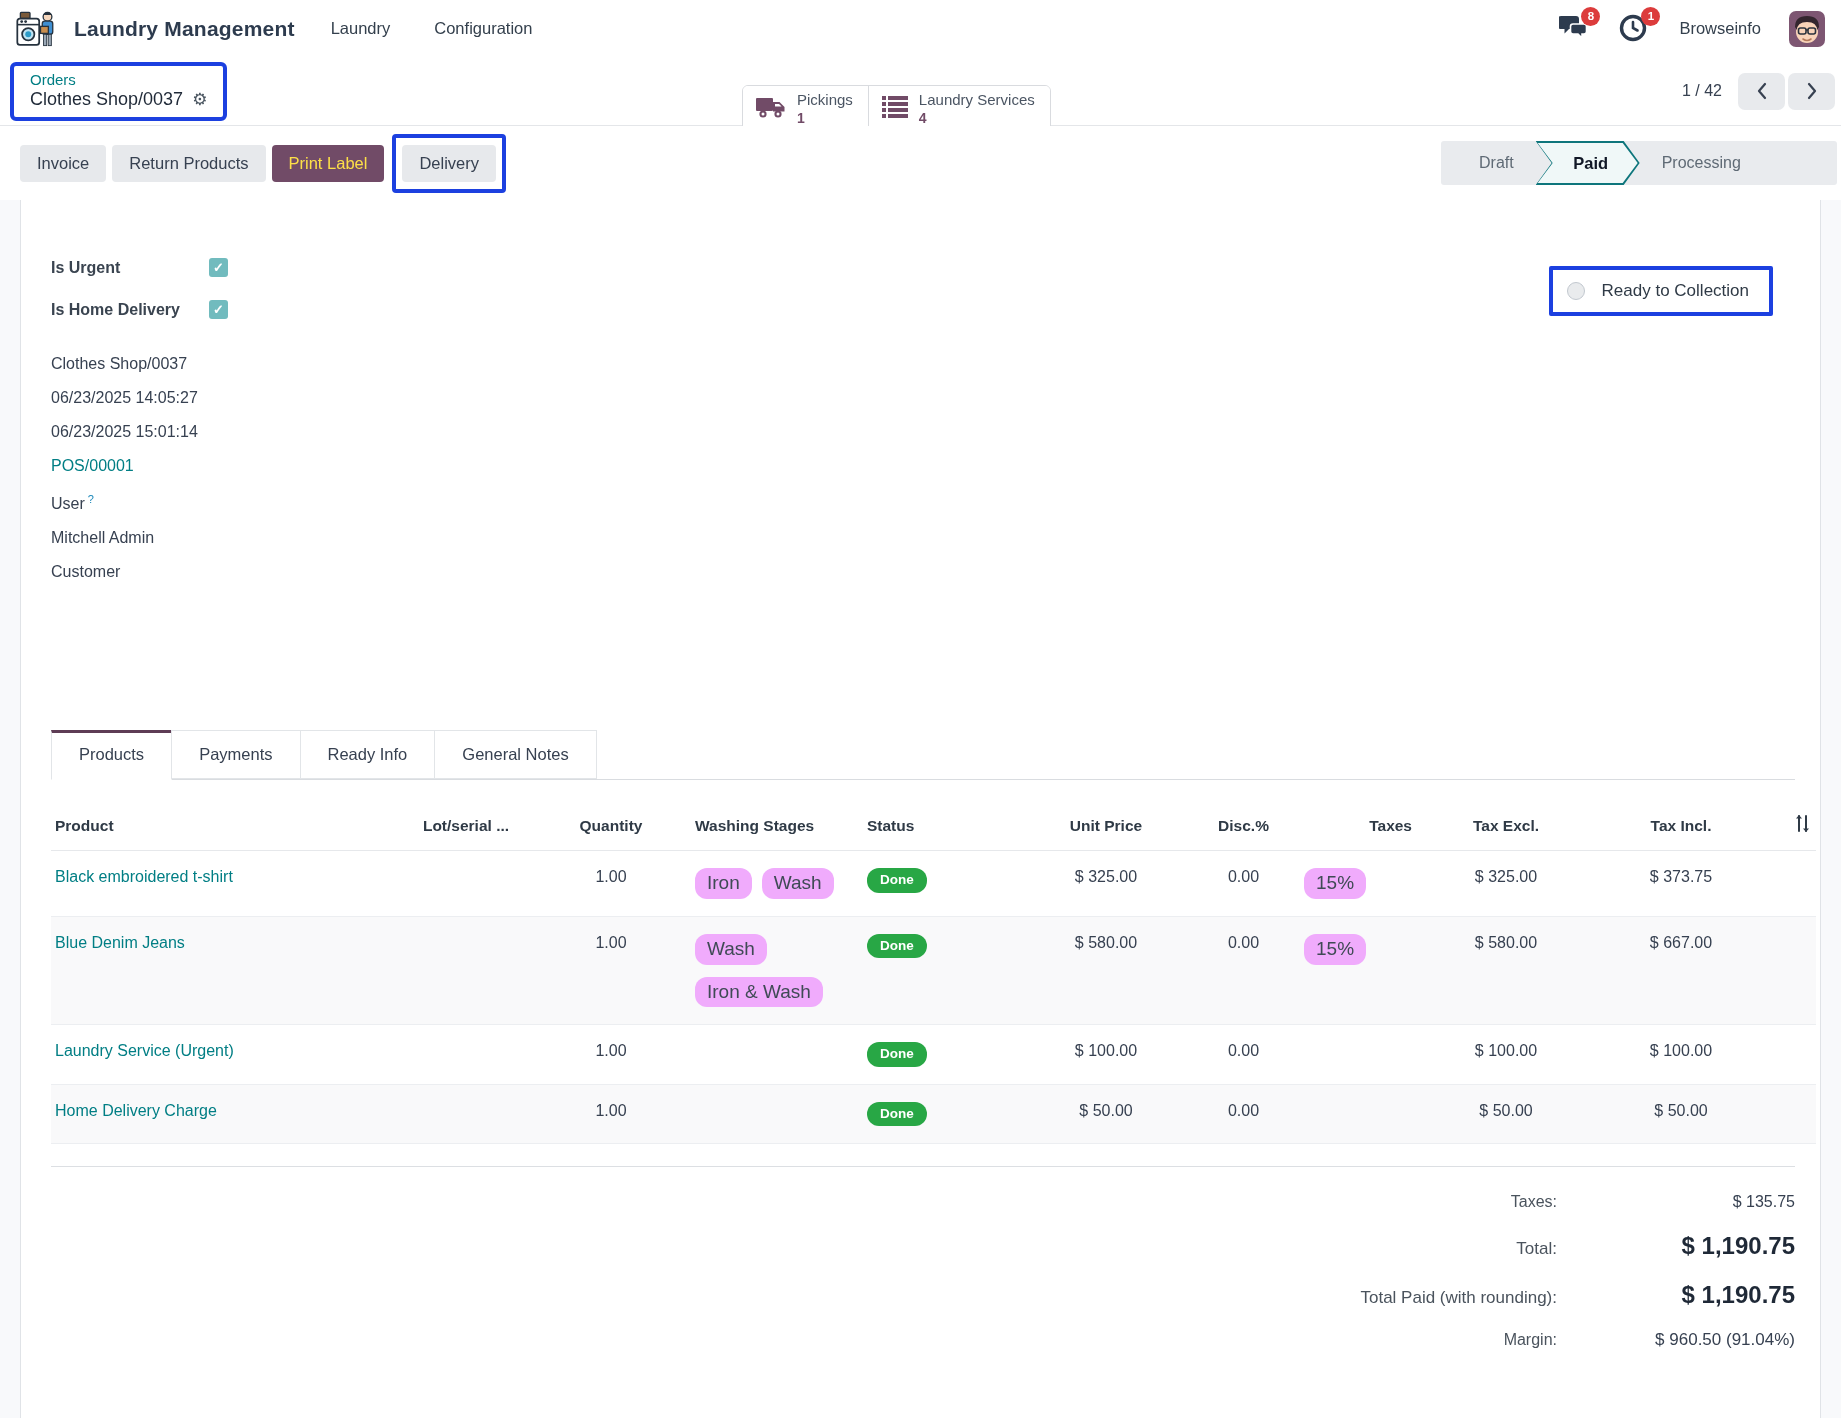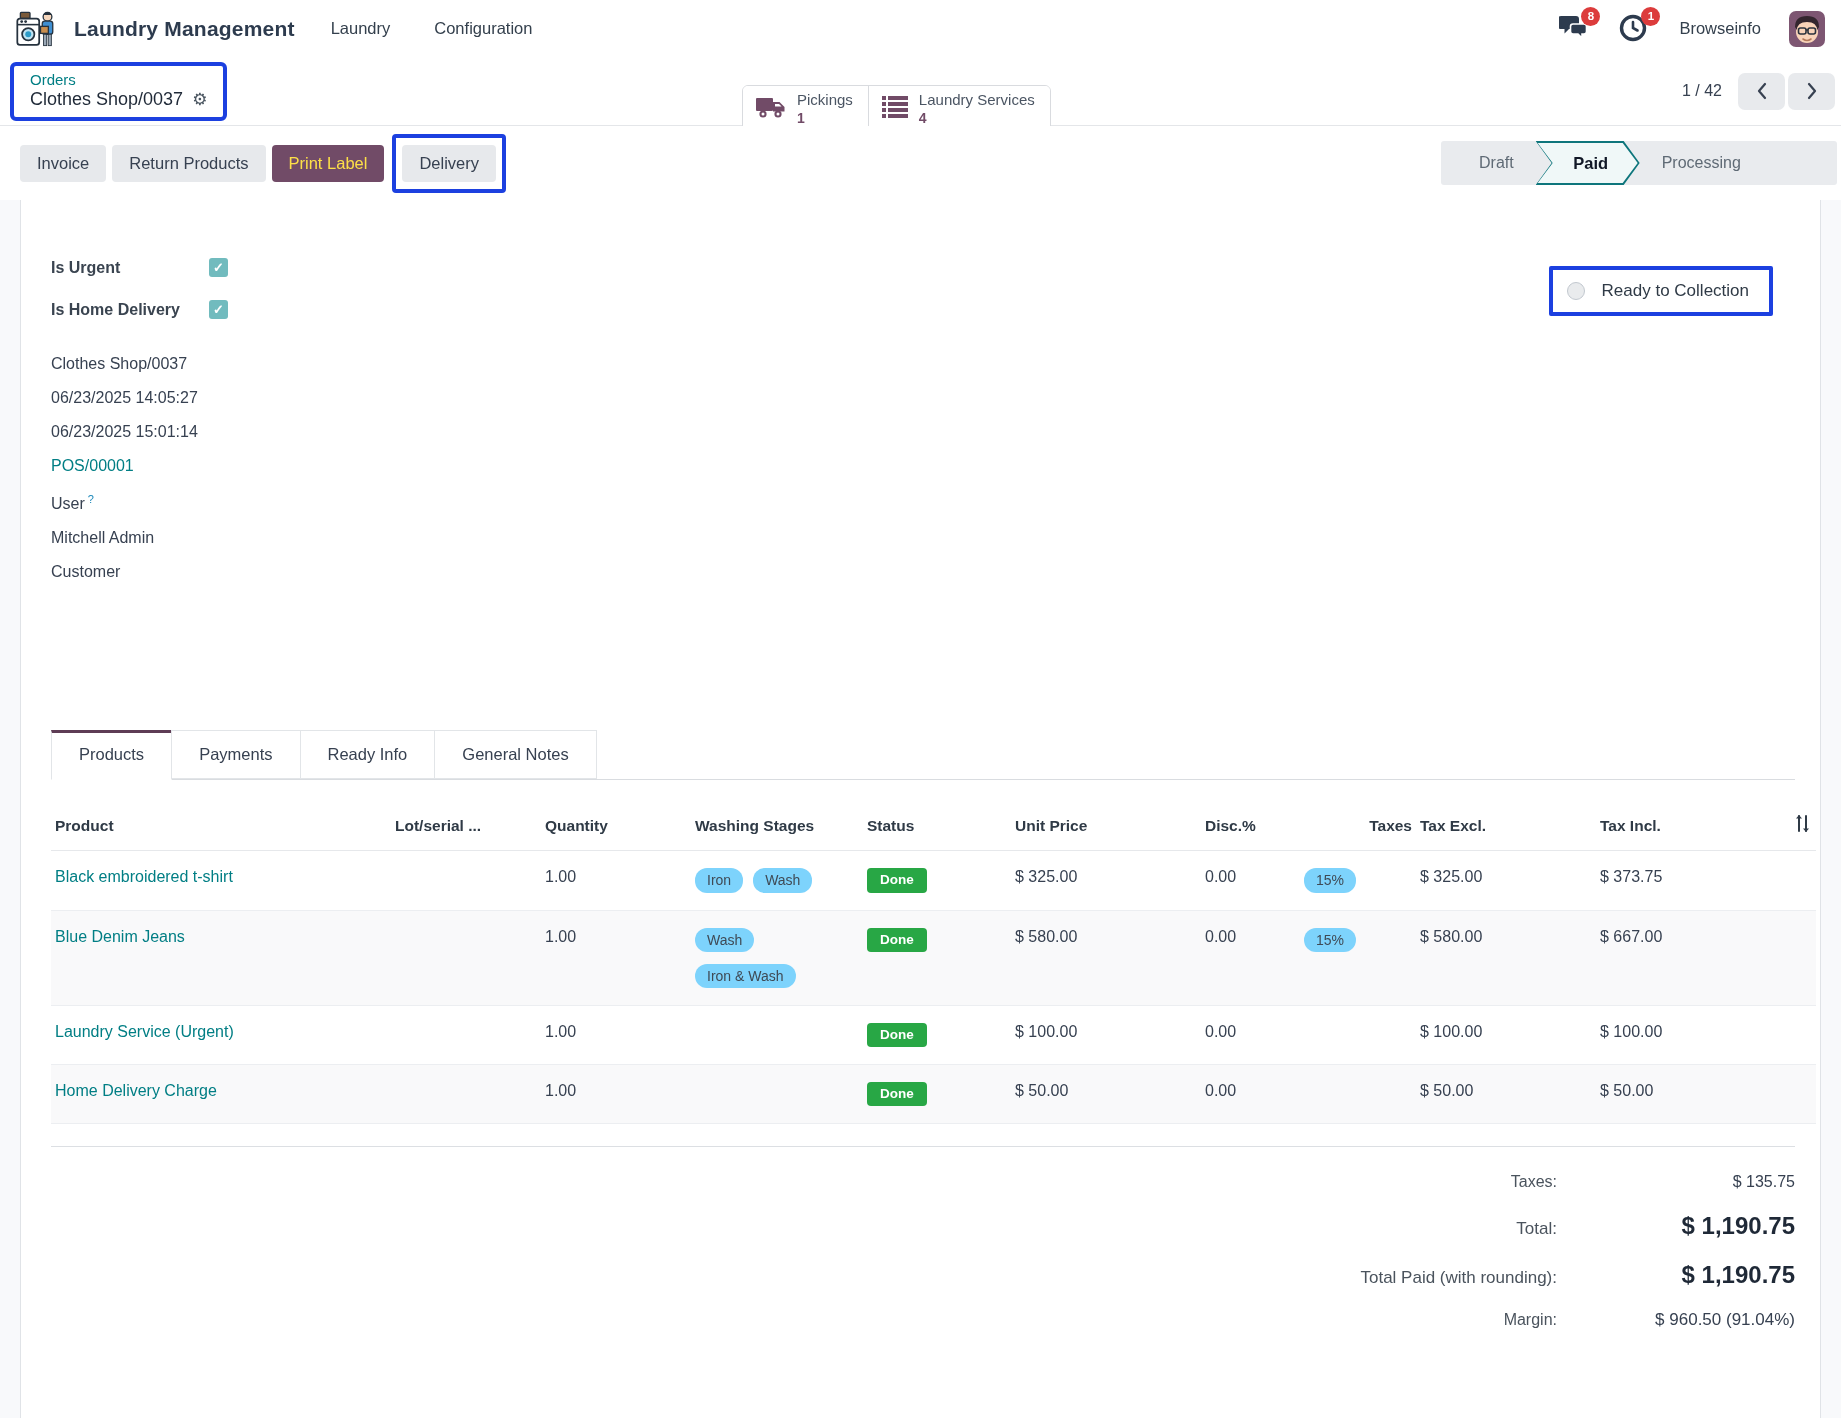--- a/index.html
+++ b/index.html
@@ -78,28 +78,28 @@
 
   
   .tabs { display:flex; margin-top:148px; border-bottom:1px solid #d9dce0; }
   .tab { padding:14px 27px; font-size:16.5px; color:#374151; background:#fff; border:1px solid #e2e5e8; margin-left:-1px; margin-bottom:0; cursor:pointer; }
   .tab:first-child { margin-left:0; }
   .tab.active { border-top:3px solid #5e3c55; padding-top:12px; margin-bottom:-1px; border-bottom:1px solid #fff; }
 
   
   table.olist { width:100%; border-collapse:collapse; margin-top:26px; table-layout:fixed; }
   .olist th { font-size:15.5px; font-weight:700; color:#2f3a46; text-align:left; padding:8px 4px 13px 4px; border-bottom:1px solid #e6e8eb; }
-  .olist th.num, .olist td.num { text-align:left; }
+  .olist th.num, .olist td.num { text-align:center; }
   .olist td { font-size:16px; color:#374151; padding:17px 4px; vertical-align:top; border-bottom:1px solid #eceef1; }
   .olist tbody tr.stripe { background:#f9f9fa; }
   .prod-link { color:#017E84; cursor:pointer; }
-  .tagpill { display:inline-block; background:#7dd3fc; color:#3f4a55; font-size:14px; border-radius:12px; padding:3px 12px; line-height:1.3; }
+  .tagpill { display:inline-block; background:#f0abfc; color:#3f4a55; font-size:19px; border-radius:12px; padding:3px 12px; line-height:1.3; }
   .stages .tagpill { margin-right:10px; }
   .stages .stage2 { margin-top:12px; }
-  .donepill { display:inline-block; background:#28a745; color:#fff; font-size:13.5px; font-weight:700; border-radius:4px; padding:3px 13px; line-height:1.35; }
+  .donepill { display:inline-block; background:#28a745; color:#fff; font-size:13.5px; font-weight:700; border-radius:12px; padding:3px 13px; line-height:1.35; }
   .opt-col-icon { cursor:pointer; float:right; }
 
   
   .totals { margin-top:22px; border-top:1px solid #dcdfe3; padding-top:26px; }
   .trow { display:flex; justify-content:flex-end; align-items:baseline; margin-bottom:21px; }
   .trow .tlabel { font-size:16px; color:#4a535d; }
   .trow .tvalue { width:238px; text-align:right; font-size:16px; color:#374151; }
   .trow.big .tlabel { font-size:17px; }
   .trow.big .tvalue { font-size:24px; font-weight:700; color:#1f2937; }
   .trow.margin .tvalue { font-size:17px; }

